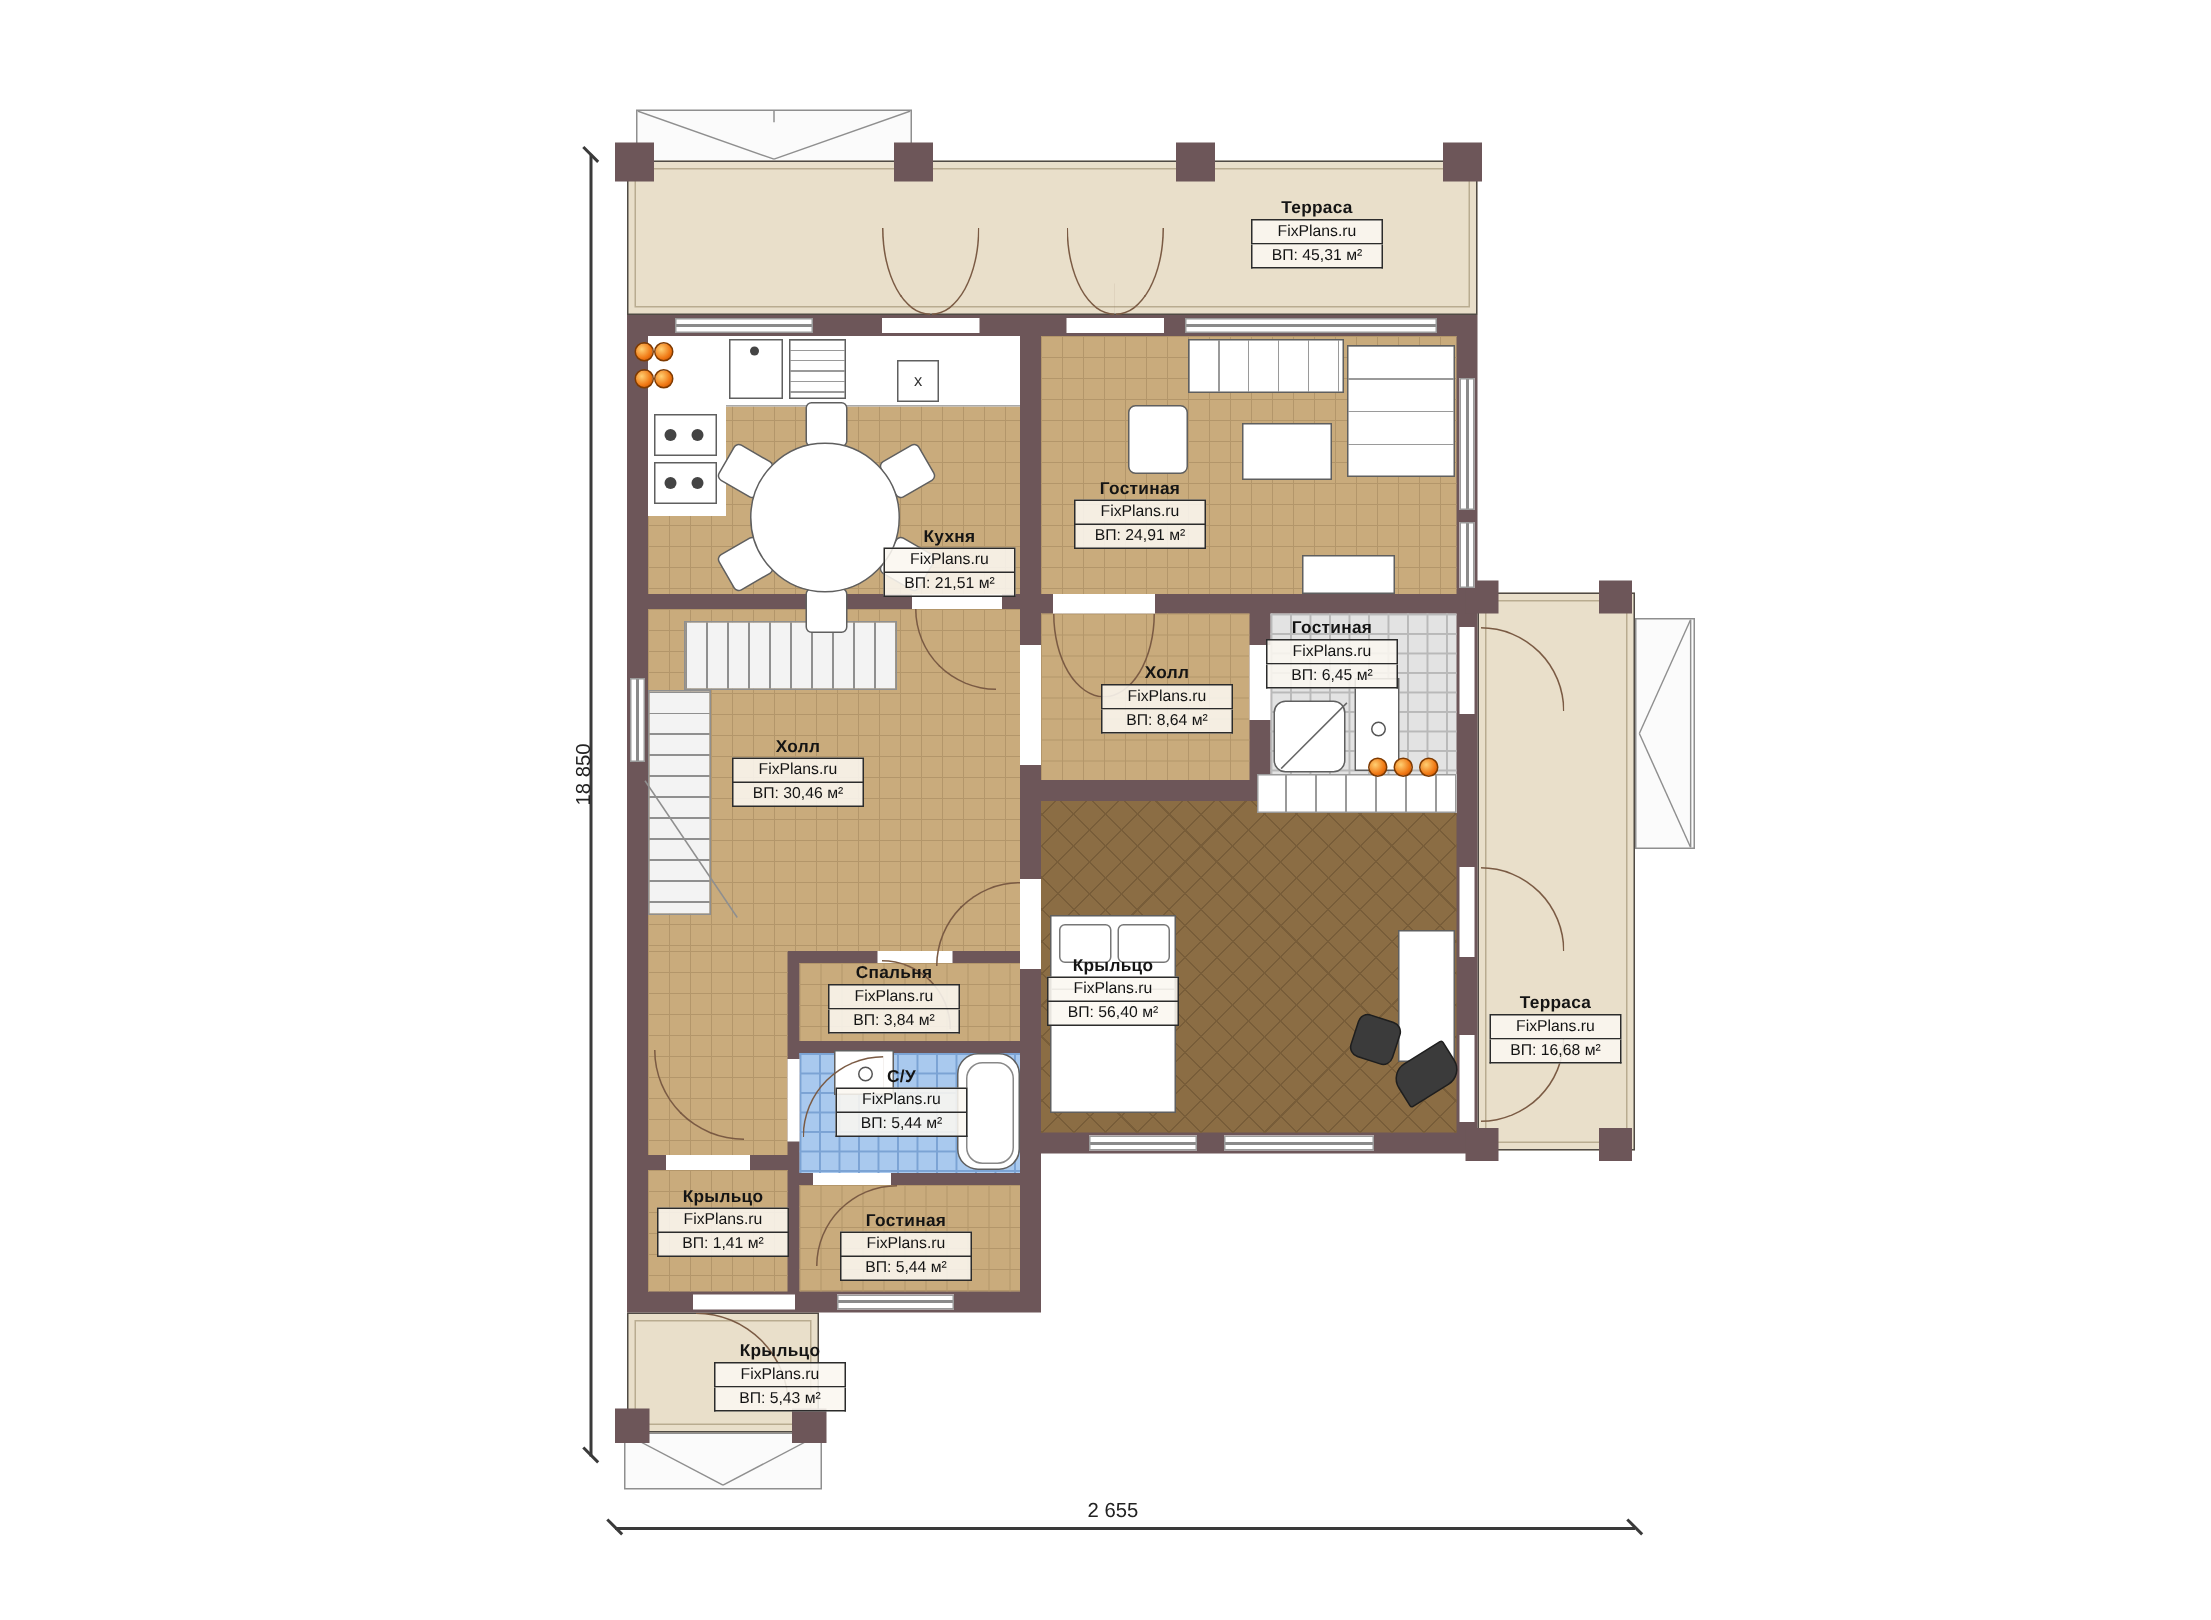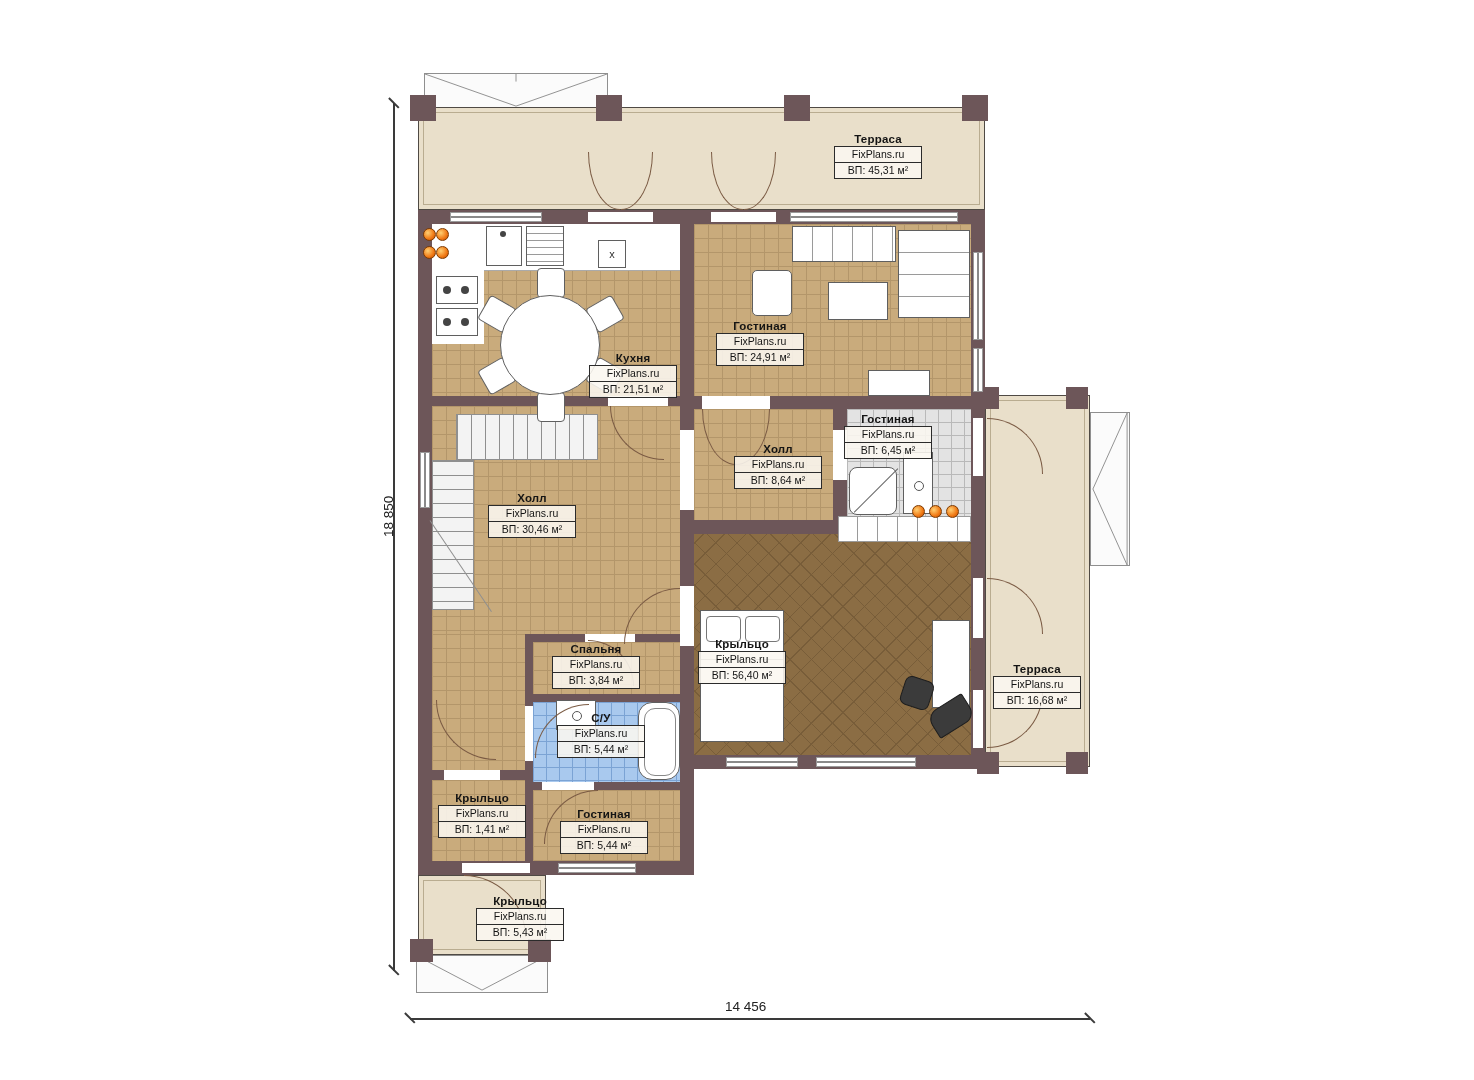--- a/index.html
+++ b/index.html
@@ -282,15 +282,15 @@
     <div class="b">ВП: 16,68 м²</div>
   </div>
 
   <div class="dim" style="left:393px;top:103px;width:1.5px;height:868px"></div>
   <div class="tick" style="left:387px;top:102px"></div>
   <div class="tick" style="left:387px;top:969px"></div>
   <div class="dimtext" style="left:381px;top:537px;transform:rotate(-90deg);transform-origin:left top">18 850</div>
   <div class="dim" style="left:410px;top:1018px;width:680px;height:1.5px"></div>
   <div class="tick" style="left:403px;top:1017px"></div>
   <div class="tick" style="left:1083px;top:1017px"></div>
-  <div class="dimtext" style="left:725px;top:999px">14 456</div>
+  <div class="dimtext" style="left:725px;top:999px">2 655</div>
 
 </div>
 
 </body></html>

